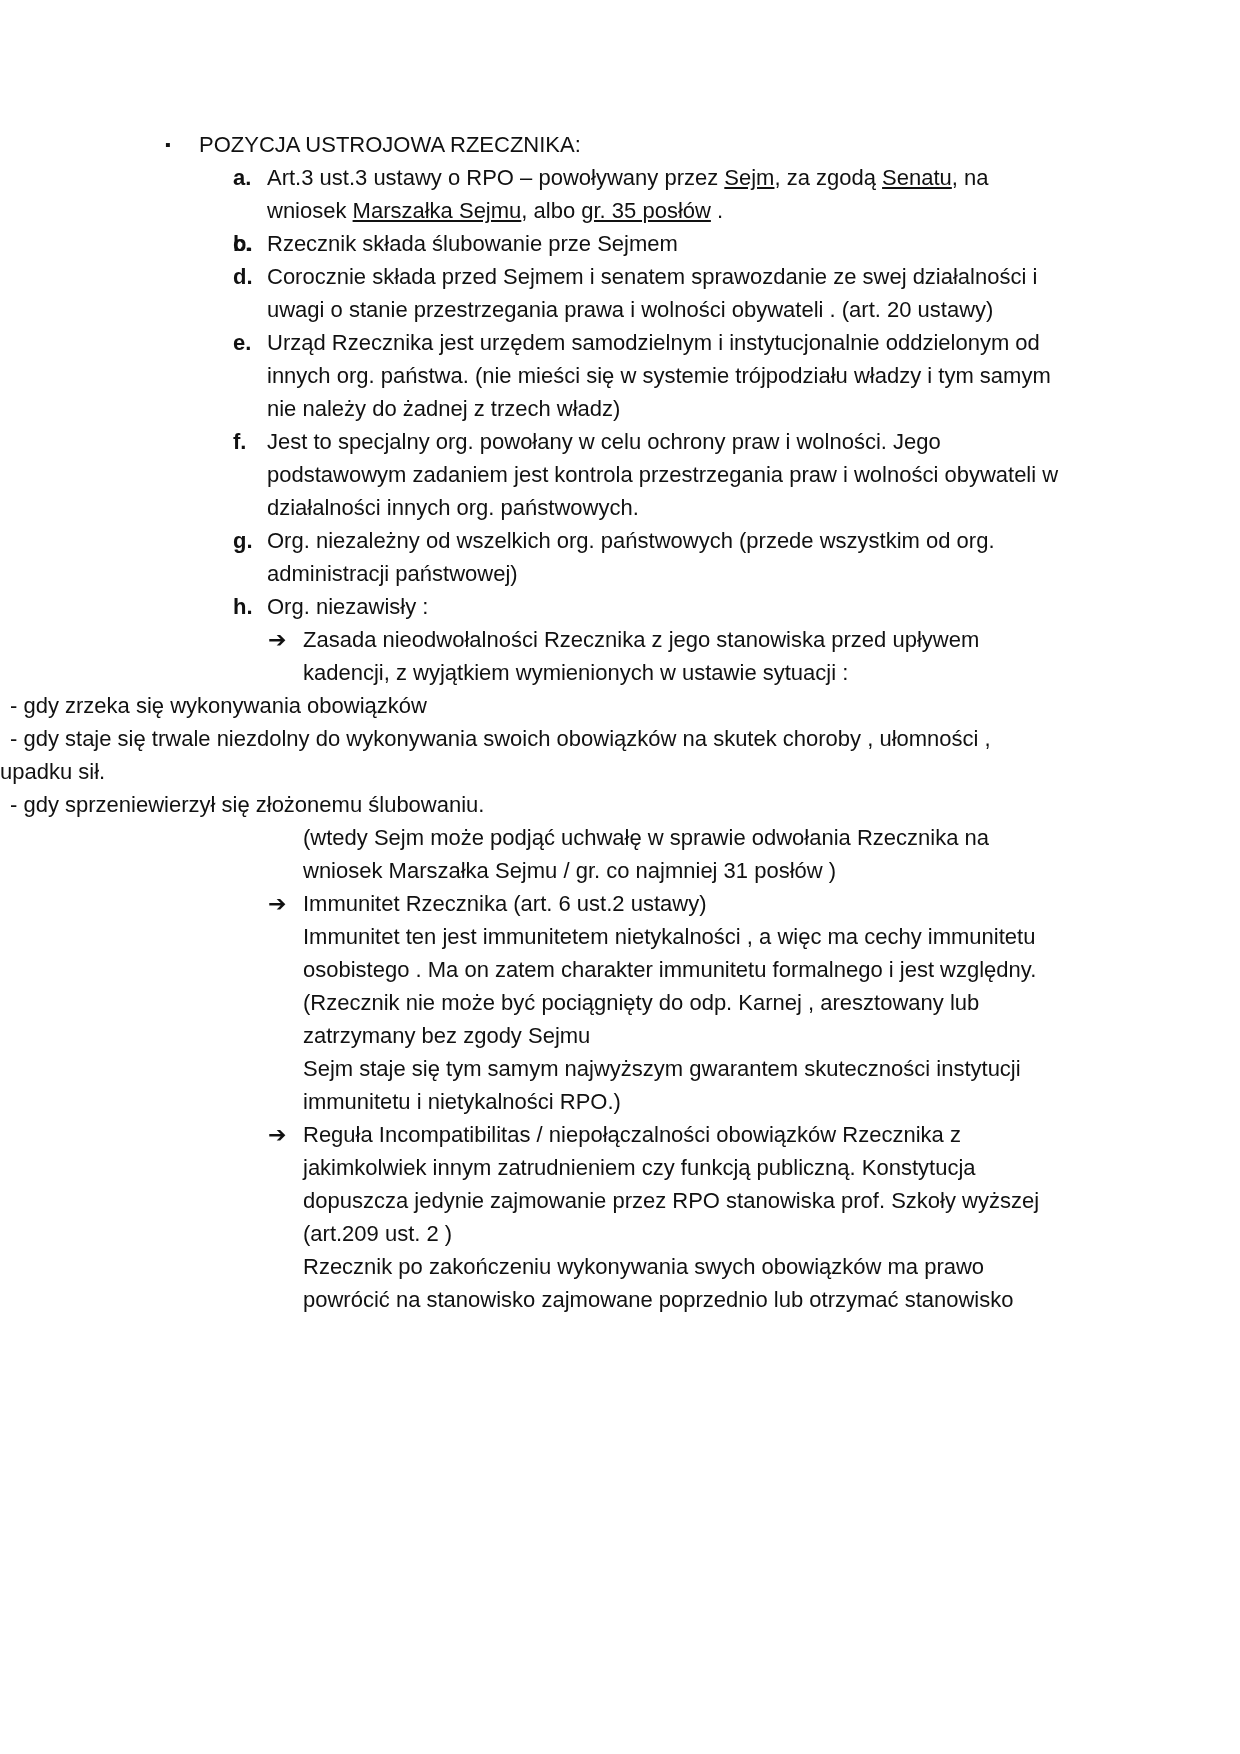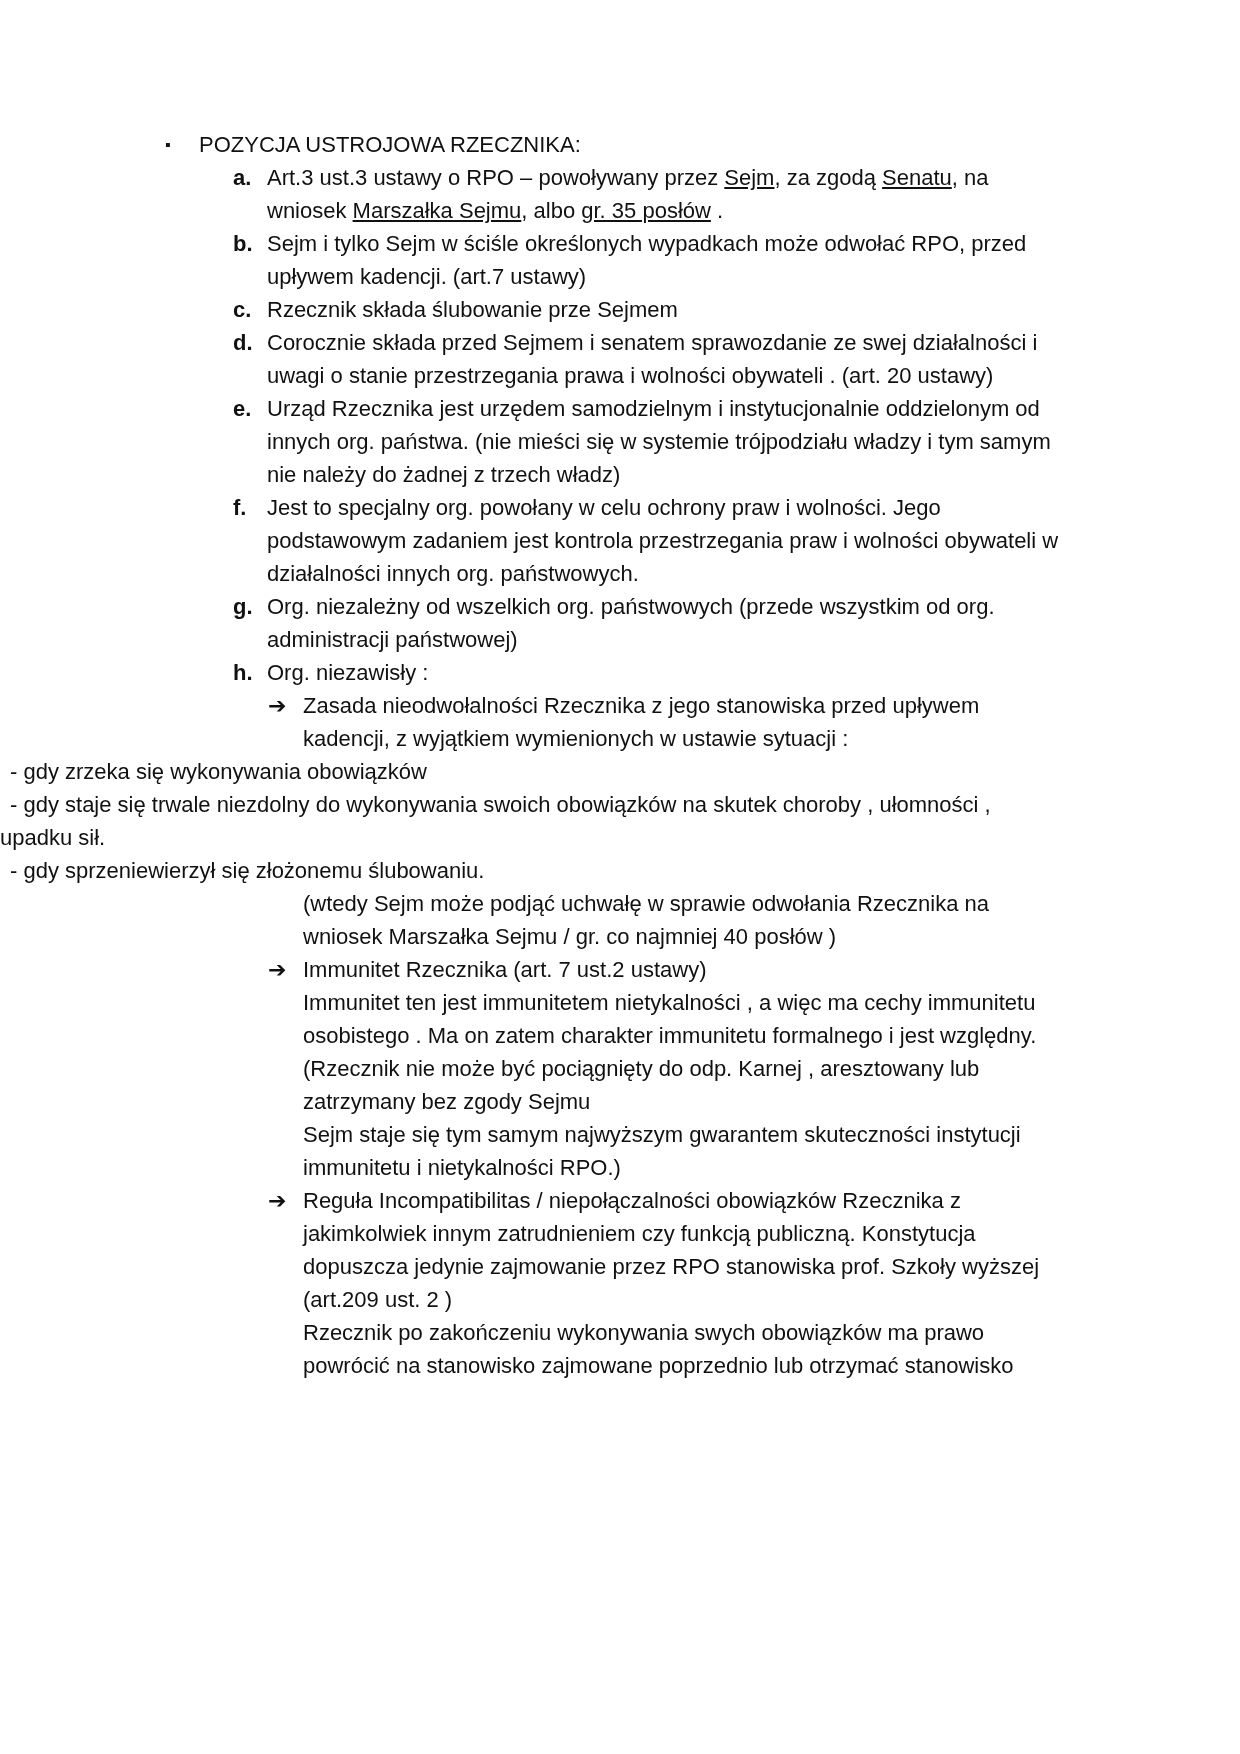--- a/index.html
+++ b/index.html
@@ -41,31 +41,31 @@
   .run.u { text-decoration: underline; }
   .run.i { font-style: italic; }
 </style>
 </head>
 <body>
 
 <div class="page">
   <div class="content" id="doc-content">
       <div class="block title"><span class="marker">▪</span><span class="run b">POZYCJA USTROJOWA RZECZNIKA:</span></div>
       <div class="block letter"><span class="marker">a.</span><span class="run">Art.3  ust.3 ustawy o RPO – powoływany przez </span><span class="run u">Sejm</span><span class="run">, za zgodą </span><span class="run u">Senatu</span><span class="run">, na wniosek </span><span class="run u">Marszałka Sejmu</span><span class="run">, albo </span><span class="run u">gr. 35 posłów</span><span class="run"> .</span></div>
-      <div class="block letter"><span class="marker">b.</span><span class="run">Sejm i tylko Sejm w ściśle określonych wypadkach może odwołać RPO, przed upływem kadencji. (art.7 ustawy)</span></div>
+      <div class="block letter"><span class="marker">b.</span></div>
       <div class="block letter"><span class="marker">c.</span><span class="run">Rzecznik składa ślubowanie prze Sejmem</span></div>
       <div class="block letter"><span class="marker">d.</span><span class="run">Corocznie składa przed Sejmem i senatem sprawozdanie ze swej działalności i uwagi o stanie przestrzegania prawa i wolności obywateli . (art. 20 ustawy)</span></div>
       <div class="block letter"><span class="marker">e.</span><span class="run b">Urząd Rzecznika jest urzędem samodzielnym i instytucjonalnie oddzielonym od innych org. państwa.</span><span class="run">  (nie mieści się w  systemie trójpodziału władzy i tym samym nie należy do żadnej z trzech władz)</span></div>
       <div class="block letter"><span class="marker">f.</span><span class="run">Jest to specjalny org. powołany w celu ochrony praw i wolności. Jego podstawowym zadaniem jest kontrola przestrzegania praw i wolności obywateli w działalności innych org. państwowych.</span></div>
       <div class="block letter"><span class="marker">g.</span><span class="run b">Org. niezależny od wszelkich org. państwowych  (przede wszystkim od org. administracji państwowej)</span></div>
       <div class="block letter"><span class="marker">h.</span><span class="run b">Org. niezawisły :</span></div>
       <div class="block arrow"><span class="marker">➔</span><span class="run">Zasada nieodwołalności Rzecznika z jego stanowiska przed upływem kadencji, z wyjątkiem wymienionych w ustawie sytuacji :</span></div>
       <div class="block dash"><span class="run">- gdy zrzeka się wykonywania obowiązków</span></div>
       <div class="block dash"><span class="run">- gdy staje się trwale niezdolny do wykonywania swoich obowiązków na skutek choroby , ułomności , upadku sił.</span></div>
       <div class="block dash"><span class="run">- gdy sprzeniewierzył się złożonemu ślubowaniu.</span></div>
-      <div class="block para"><span class="run">(wtedy Sejm może podjąć uchwałę w sprawie odwołania Rzecznika na wniosek Marszałka Sejmu / gr. co najmniej 40 posłów )</span></div>
-      <div class="block arrow"><span class="marker">➔</span><span class="run">Immunitet Rzecznika (art. 7 ust.2 ustawy)</span></div>
+      <div class="block para"><span class="run">(wtedy Sejm może podjąć uchwałę w sprawie odwołania Rzecznika na wniosek Marszałka Sejmu / gr. co najmniej 31 posłów )</span></div>
+      <div class="block arrow"><span class="marker">➔</span><span class="run">Immunitet Rzecznika (art. 6 ust.2 ustawy)</span></div>
       <div class="block para"><span class="run">Immunitet ten jest </span><span class="run b">immunitetem nietykalności</span><span class="run"> , a więc ma cechy </span><span class="run b">immunitetu osobistego</span><span class="run"> . Ma on zatem charakter </span><span class="run b">immunitetu formalnego</span><span class="run"> i jest </span><span class="run b">względny. (</span><span class="run">Rzecznik nie może być pociągnięty do odp. Karnej , aresztowany lub zatrzymany bez zgody Sejmu</span></div>
       <div class="block para"><span class="run">Sejm staje się tym samym najwyższym gwarantem skuteczności instytucji immunitetu i nietykalności RPO.)</span></div>
       <div class="block arrow"><span class="marker">➔</span><span class="run">Reguła </span><span class="run b">Incompatibilitas  / niepołączalności</span><span class="run"> obowiązków Rzecznika z jakimkolwiek innym zatrudnieniem czy funkcją publiczną. Konstytucja dopuszcza jedynie zajmowanie przez RPO stanowiska prof. Szkoły wyższej (art.209 ust. 2 )</span></div>
       <div class="block para"><span class="run">Rzecznik po zakończeniu wykonywania swych obowiązków ma prawo powrócić na stanowisko zajmowane poprzednio lub otrzymać  stanowisko</span></div>
     </div>
 </div>
 
 </body></html>

